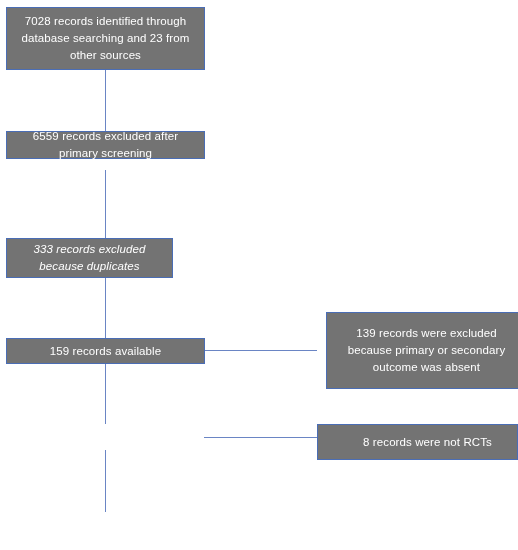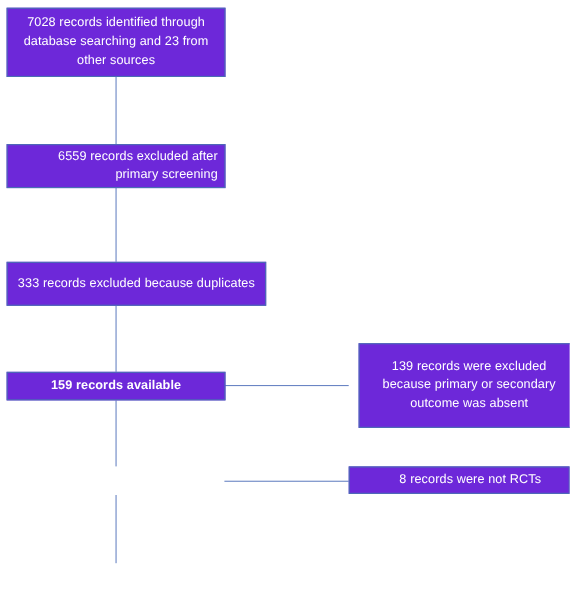--- a/index.html
+++ b/index.html
@@ -14,21 +14,21 @@
   #diagram {
     position: relative;
     width: 518px;
     height: 550px;
     background: #ffffff;
     overflow: hidden;
   }
   .node {
     position: absolute;
     box-sizing: border-box;
-    background: #6d28d9;
+    background: #737373;
     border: 1px solid #4A6DB5;
     color: #ffffff;
     display: flex;
     align-items: center;
     justify-content: center;
     text-align: center;
     font-family: "Liberation Sans", sans-serif;
     font-size: 11.5px;
     line-height: 17px;
     letter-spacing: 0.1px;
@@ -61,35 +61,35 @@
   <div class="connector vert" style="left:105px; top:450px; height:62px;"></div>
 
   <div class="connector horiz" style="left:204px; top:350px; width:113px;"></div>
 
   <div class="connector horiz" style="left:204px; top:437px; width:113px;"></div>
 
   <div class="node" style="left:6px; top:7px; width:199px; height:63px;">
     <span>7028 records identified through database searching and 23 from other sources</span>
   </div>
 
-  <div class="node" style="left:6px; top:131px; width:199px; height:40px;text-align:right;">
+  <div class="node" style="left:6px; top:131px; width:199px; height:28px;">
     <span>6559 records excluded after primary screening</span>
   </div>
 
-  <div class="node" style="left:6px; top:238px; width:236px; height:40px;">
+  <div class="node" style="left:6px; top:238px; width:167px; height:40px;font-style:italic;">
     <span>333 records excluded because duplicates</span>
   </div>
 
-  <div class="node" style="left:6px; top:338px; width:199px; height:26px;font-weight:bold;">
+  <div class="node" style="left:6px; top:338px; width:199px; height:26px;">
     <span>159 records available</span>
   </div>
 
   <div class="node" style="left:326px; top:312px; width:201px; height:77px;">
     <span>139 records were excluded because primary or secondary outcome was absent</span>
   </div>
 
 
-  <div class="node" style="left:317px; top:424px; width:201px; height:25px;padding-left:26px;">
+  <div class="node" style="left:317px; top:424px; width:201px; height:36px;padding-left:26px;">
     <span>8 records were not RCTs</span>
   </div>
 
 
 </div>
 
 </body></html>

